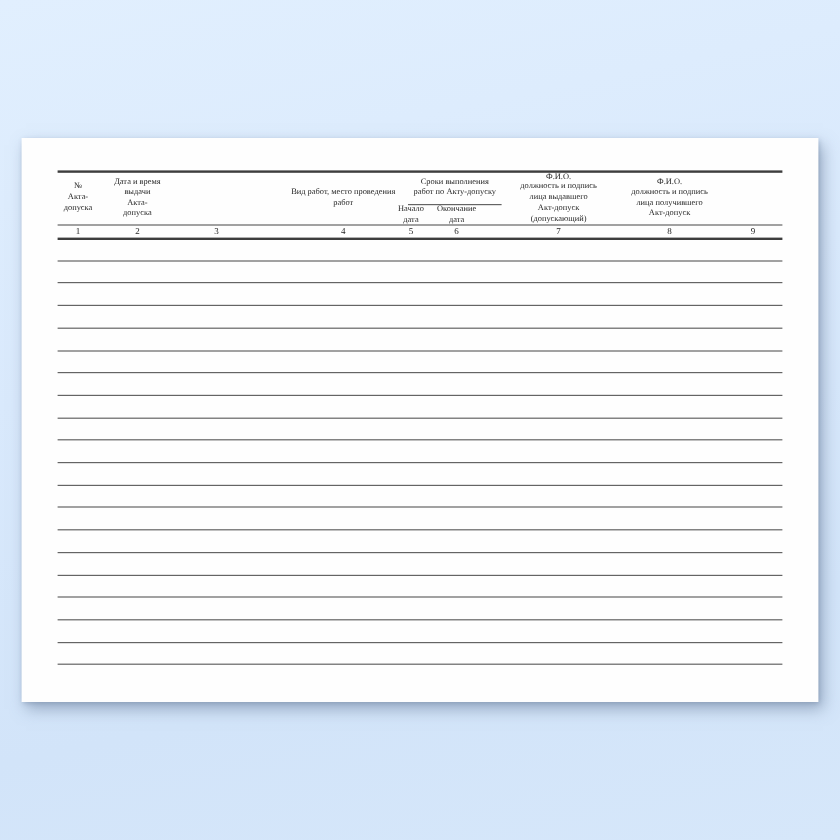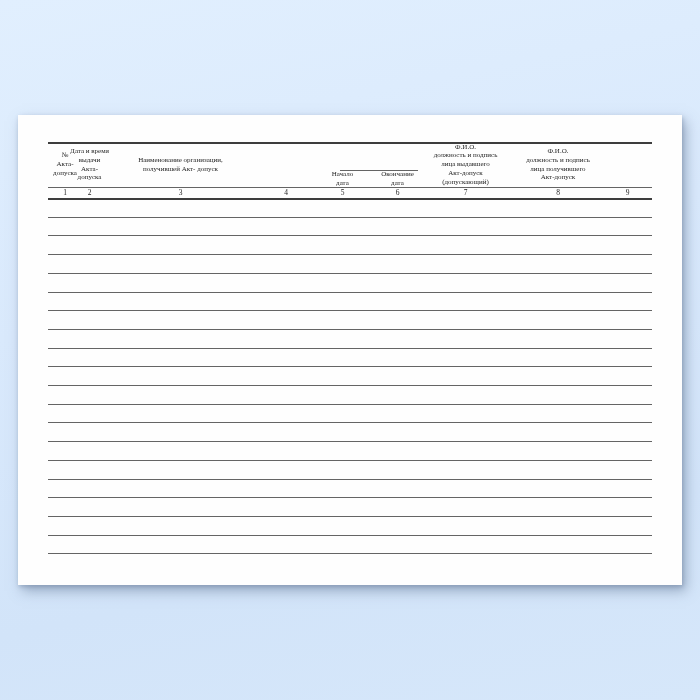--- a/index.html
+++ b/index.html
@@ -17,22 +17,22 @@
   .hcell{
     position:absolute;display:flex;align-items:center;justify-content:center;
     text-align:center;white-space:pre-line;
     font-size:7px;line-height:8.8px;color:#1f1f1f;
   }
   .ncell{
     position:absolute;top:72px;height:11px;display:flex;align-items:center;justify-content:center;
     font-size:7.5px;line-height:11px;color:#1f1f1f;text-align:center;
   }
   
-  .x1{left:30px;width:34px}  .x2{left:48px;width:47px}   .x3{left:111px;width:103px}
-  .x4{left:214px;width:108px}.x5{left:306px;width:37px}  .x6{left:359px;width:41px}
+  .x1{left:30px;width:34px}  .x2{left:73px;width:47px}   .x3{left:111px;width:103px}
+  .x4{left:214px;width:108px}.x5{left:306px;width:37px}  .x6{left:342px;width:41px}
   .x7{left:400px;width:95px} .x8{left:495px;width:90px}  .x9{left:585px;width:49px}
   .hmain{top:27px;height:45px}
   .hgroup{left:322px;width:78px;top:27px;height:28px}
   .hsub{top:55px;height:17px}
   .hline,.vline{position:absolute;background:#646464;}
   .hline{height:1px}
   .vline{width:1px}
   .dark{background:#3d3d3d;}
 </style>
 </head>
@@ -41,22 +41,24 @@
 <div class="paper">
   <div class="tbl">
 
     <div class="hcell hmain x1">№
 Акта-
 допуска</div>
     <div class="hcell hmain x2">Дата и время
 выдачи
 Акта-
 допуска</div>
-    <div class="hcell hmain x3">Наименование организации,
-получившей Акт- допуск</div>
+    <div class="hcell hmain x4">Вид работ, место проведения
+работ</div>
+    <div class="hcell hgroup">Сроки выполнения
+работ по Акту-допуску</div>
     <div class="hcell hsub x5">Начало
 дата</div>
     <div class="hcell hsub x6">Окончание
 дата</div>
     <div class="hcell hmain x7">Ф.И.О.
 должность и подпись
 лица выдавшего
 Акт-допуск
 (допускающий)</div>
     <div class="hcell hmain x8">Ф.И.О.

